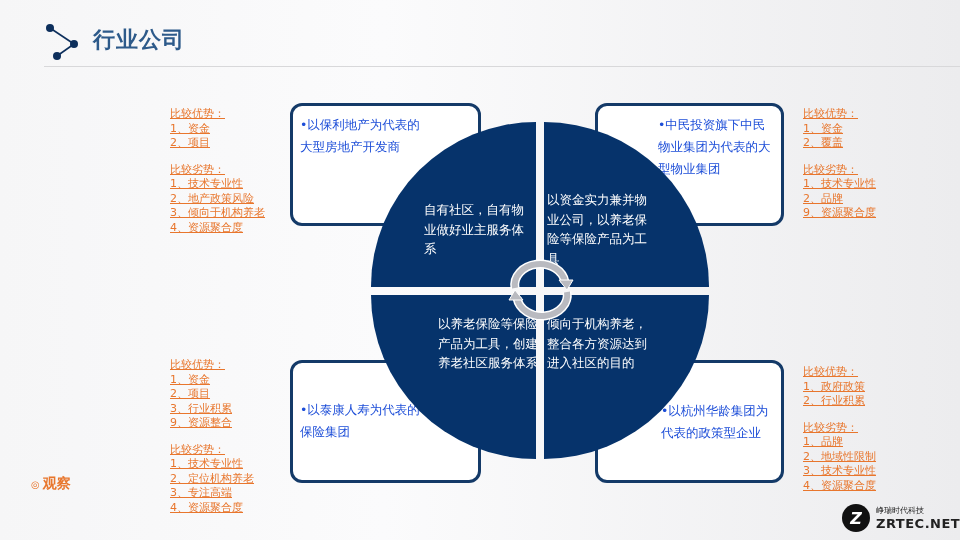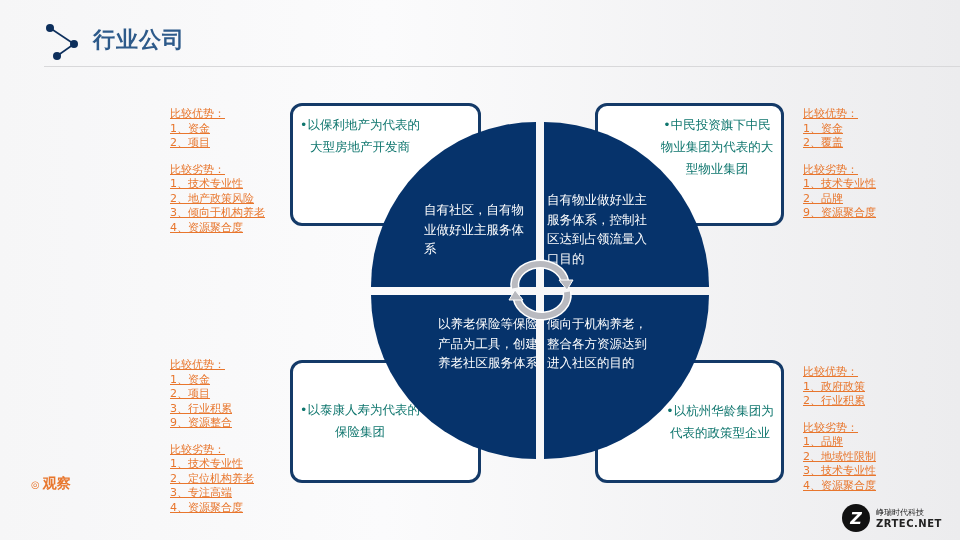--- a/index.html
+++ b/index.html
@@ -15,42 +15,42 @@
   .header-icon { position:absolute; left:44px; top:22px; width:40px; height:40px; }
   .page-title {
     position:absolute; left:93px; top:25px; font-size:22px; font-weight:bold; color:#2d5a8a; letter-spacing:1px;
   }
   .side-list {
     position:absolute; font-size:11px; line-height:14.5px; color:#e8762d;text-decoration:underline;
   }
   .side-list .gap { height:12px; }
   .box {
     position:absolute; background:#fff; border:3px solid #143a68; border-radius:12px;
-    font-size:12.5px; line-height:22px; color:#0f766e;text-align:center;
+    font-size:12.5px; line-height:22px; color:#1d4ed8;
   }
   .box .txt { position:absolute; }
   .circle-wrap { position:absolute; left:371px; top:122px; width:338px; height:337px; }
   .quad { position:absolute; background:#06336b; overflow:hidden; }
   .quad.tl { left:0; top:0; width:165px; height:165px; border-top-left-radius:169px 168px; }
   .quad.tr { left:173px; top:0; width:165px; height:165px; border-top-right-radius:169px 168px; }
   .quad.bl { left:0; top:173px; width:165px; height:164px; border-bottom-left-radius:169px 168px; }
   .quad.br { left:173px; top:173px; width:165px; height:164px; border-bottom-right-radius:169px 168px; }
   .quad-text {
     position:absolute; color:#fff; font-size:12.5px; line-height:19.5px; width:100px;
   }
   .cycle-icon { position:absolute; left:505px; top:258px; width:72px; height:64px; }
   .observe {
     position:absolute; left:31px; top:475px; font-size:14px; font-weight:bold; color:#e8762d;
     display:flex; align-items:center; gap:3px;
   }
   .observe .eye { font-size:10px; }
   .logo { position:absolute; left:842px; top:504px; display:flex; align-items:center; gap:6px; }
   .logo .mark { width:28px; height:28px; border-radius:50%; background:#111; color:#fff; font-weight:bold; font-size:16px; display:flex; align-items:center; justify-content:center; font-style:italic; }
   .logo .name { font-size:8px; font-weight:normal; color:#222; line-height:10px; }
-  .logo .domain { font-size:10px; font-weight:bold; color:#222; letter-spacing:0.5px; }
+  .logo .domain { font-size:13px; font-weight:bold; color:#222; letter-spacing:0.5px; }
 </style>
 </head>
 <body>
 
 <svg class="header-icon" viewBox="0 0 40 40">
   <line x1="6" y1="6" x2="30" y2="22" stroke="#0d2f5c" stroke-width="1.6"></line>
   <line x1="30" y1="22" x2="13" y2="34" stroke="#0d2f5c" stroke-width="1.6"></line>
   <circle cx="6" cy="6" r="4" fill="#0d2f5c"></circle>
   <circle cx="30" cy="22" r="4" fill="#0d2f5c"></circle>
   <circle cx="13" cy="34" r="4" fill="#0d2f5c"></circle>
@@ -118,21 +118,21 @@
 </div>
 <div class="box" style="left:595px; top:360px; width:189px; height:123px;">
   <div class="txt" style="left:63px; top:37px; width:118px;">•以杭州华龄集团为代表的政策型企业</div>
 </div>
 
 <div class="circle-wrap">
   <div class="quad tl">
     <div class="quad-text" style="left:53px; top:78px;">自有社区，自有物业做好业主服务体系</div>
   </div>
   <div class="quad tr">
-    <div class="quad-text" style="left:3px; top:68px;">自有物业做好业主服务体系，控制社区达到占领流量入口目的</div>
+    <div class="quad-text" style="left:3px; top:68px;">以资金实力兼并物业公司，以养老保险等保险产品为工具</div>
   </div>
   <div class="quad bl">
     <div class="quad-text" style="left:53px; top:19px;margin-left:14px;">以养老保险等保险产品为工具，创建养老社区服务体系</div>
   </div>
   <div class="quad br">
     <div class="quad-text" style="left:3px; top:19px;">倾向于机构养老，整合各方资源达到进入社区的目的</div>
   </div>
 </div>
 
 <svg class="cycle-icon" viewBox="0 0 72 64">

